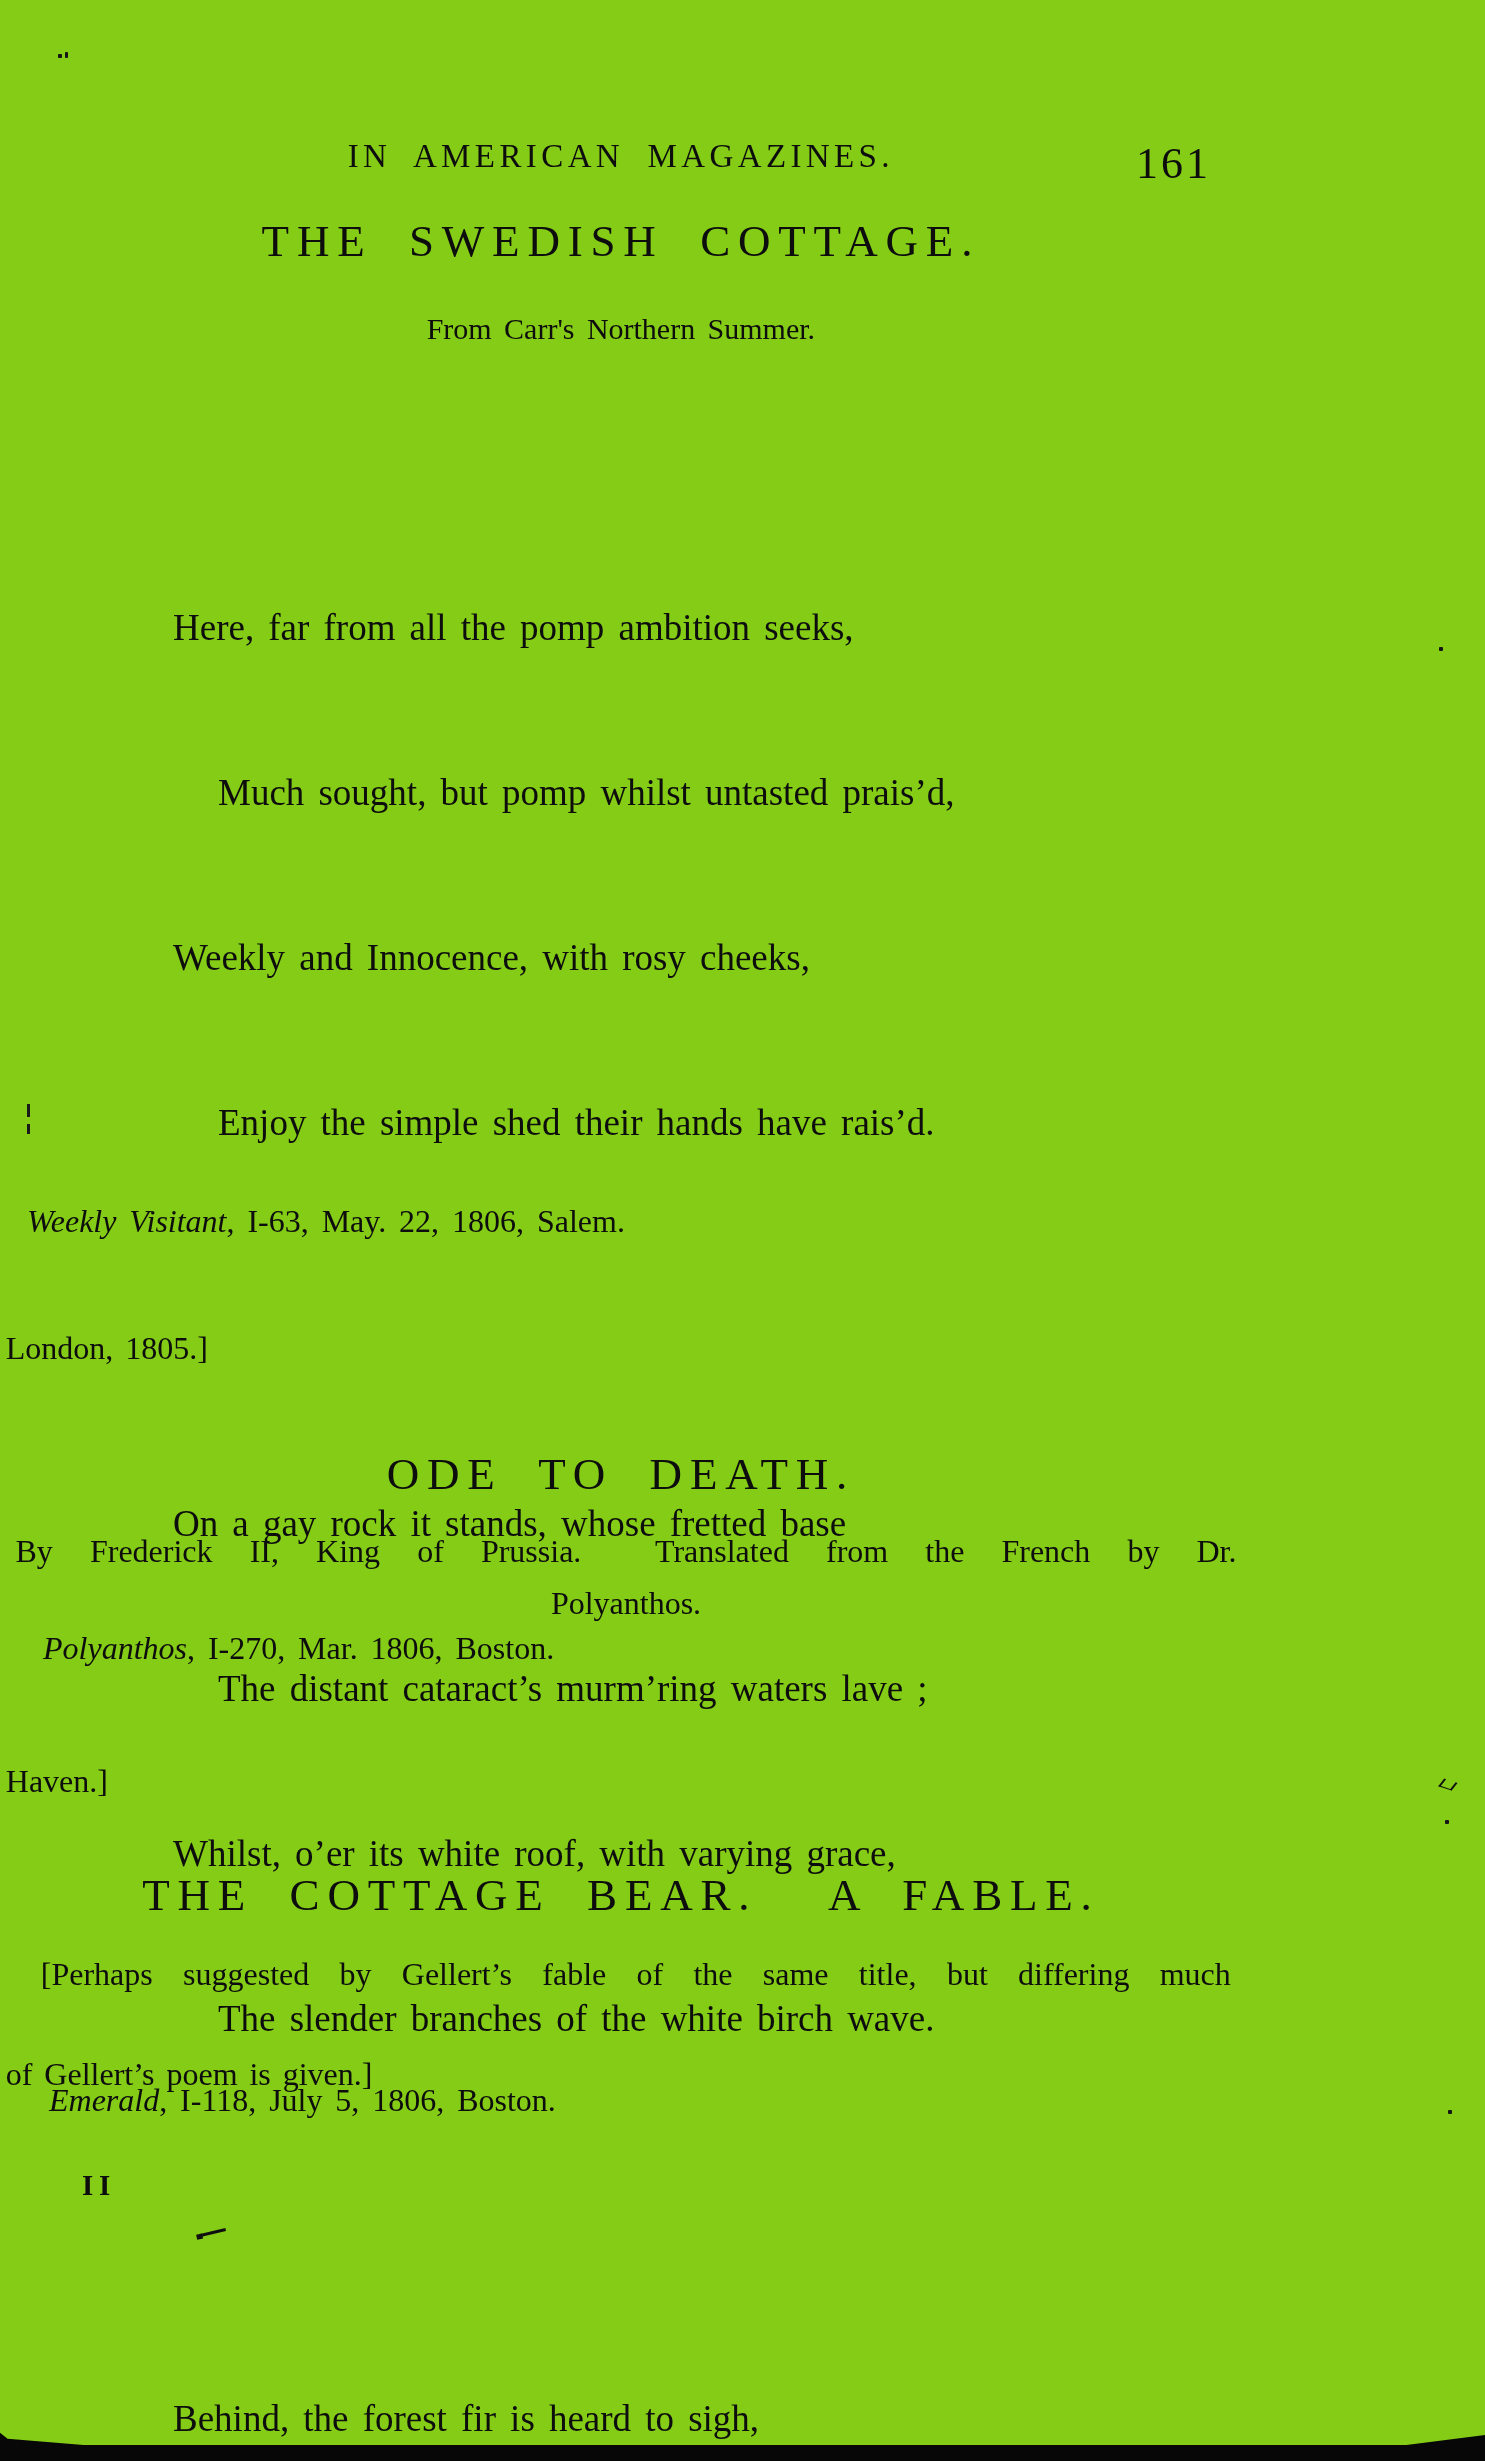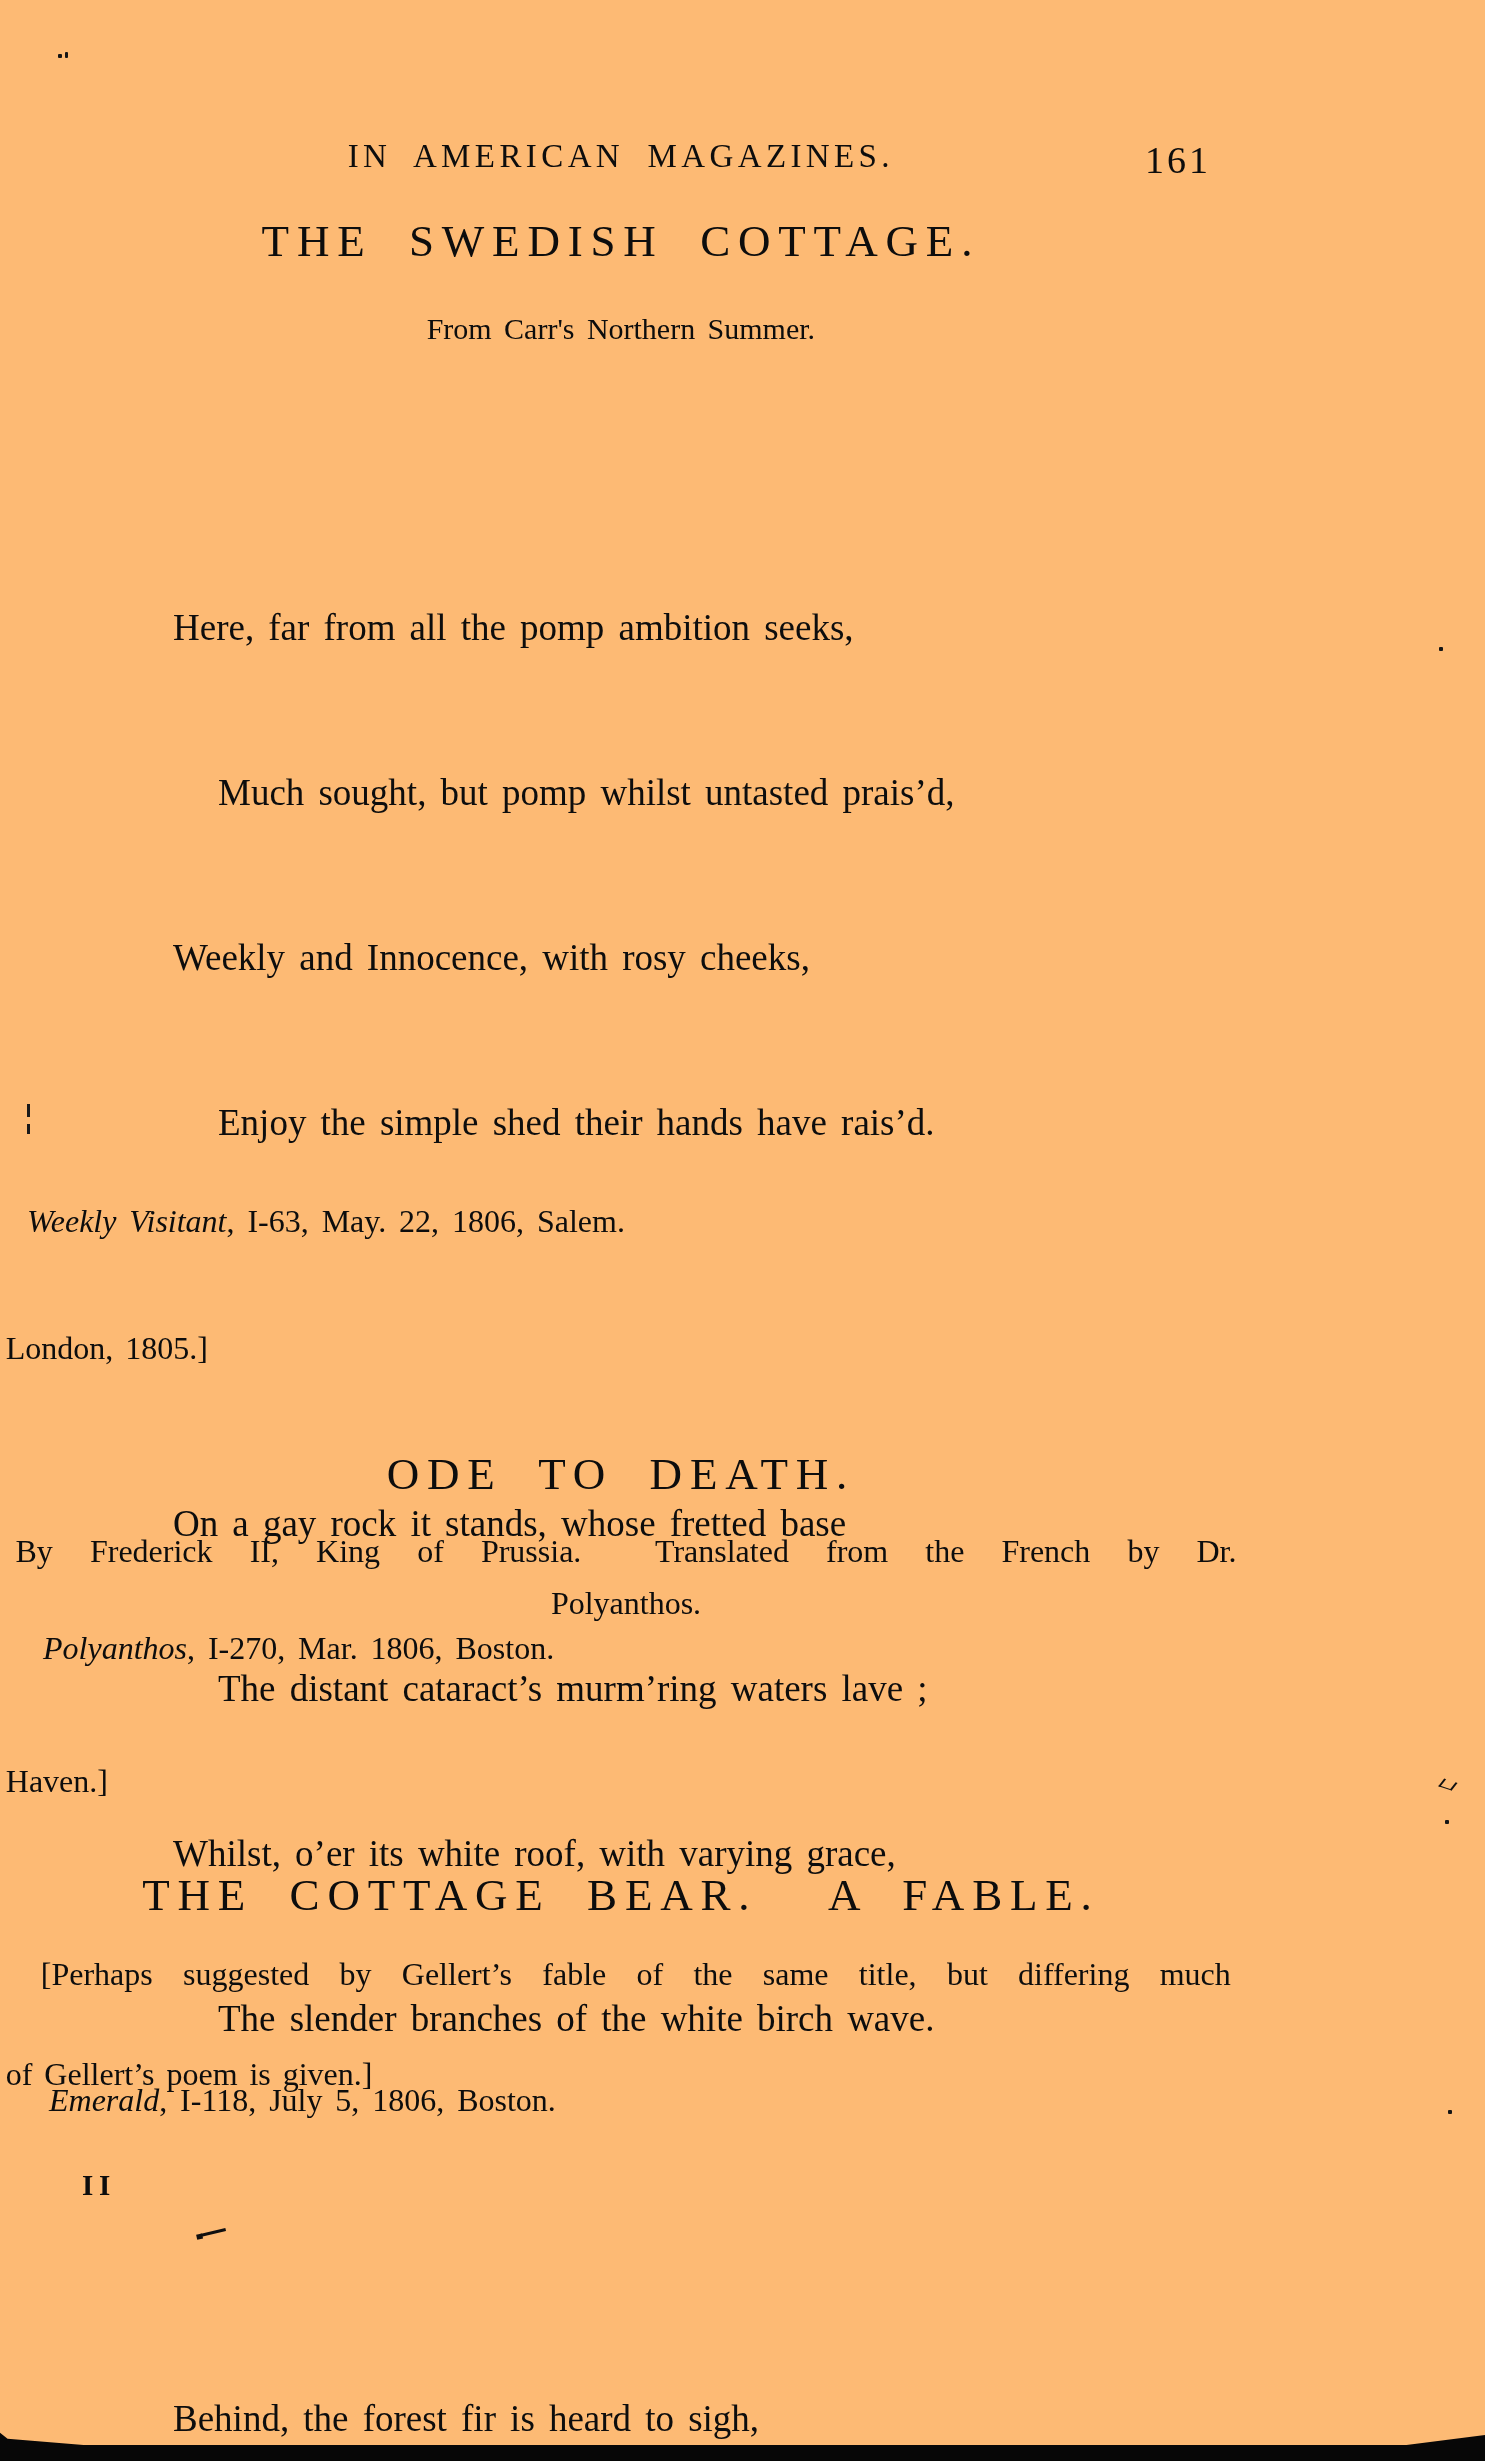--- a/index.html
+++ b/index.html
@@ -1,23 +1,23 @@
 <!DOCTYPE html>
 <html><head>
 <meta charset="utf-8">
 <style>
   html,body{margin:0;padding:0;background:#888;}
-  .page{position:relative;width:1486px;height:2462px;background:#fdba74;
+  .page{position:relative;width:1486px;height:2462px;background:#84cc16;
         font-family:"Liberation Serif","DejaVu Serif",serif;color:#0d0d0d;overflow:hidden;}
   .abs{position:absolute;}
   .col{position:absolute;left:19.4px;width:1203px;}
   .center{text-align:center;}
 
   .running-head{top:138px;font-size:33px;letter-spacing:4.4px;word-spacing:10.7px;}
-  .page-num{position:absolute;right:11.6px;top:0;font-size:38px;letter-spacing:2.9px;}
+  .page-num{position:absolute;right:11.6px;top:0;font-size:44px;letter-spacing:2.9px;}
 
   .sec-title{font-size:45px;letter-spacing:7.8px;word-spacing:17.5px;white-space:pre;text-align:center;}
   .title-sc{top:215px;}
   .title-ode{top:1448px;}
   .title-bear{top:1869px;}
 
   .subtitle{top:312px;font-size:30px;word-spacing:4.9px;}
 
   .poem{left:173px;top:380px;font-size:37px;line-height:55px;word-spacing:4.9px;white-space:pre;}
   .stanza{margin-bottom:15.5px;}

